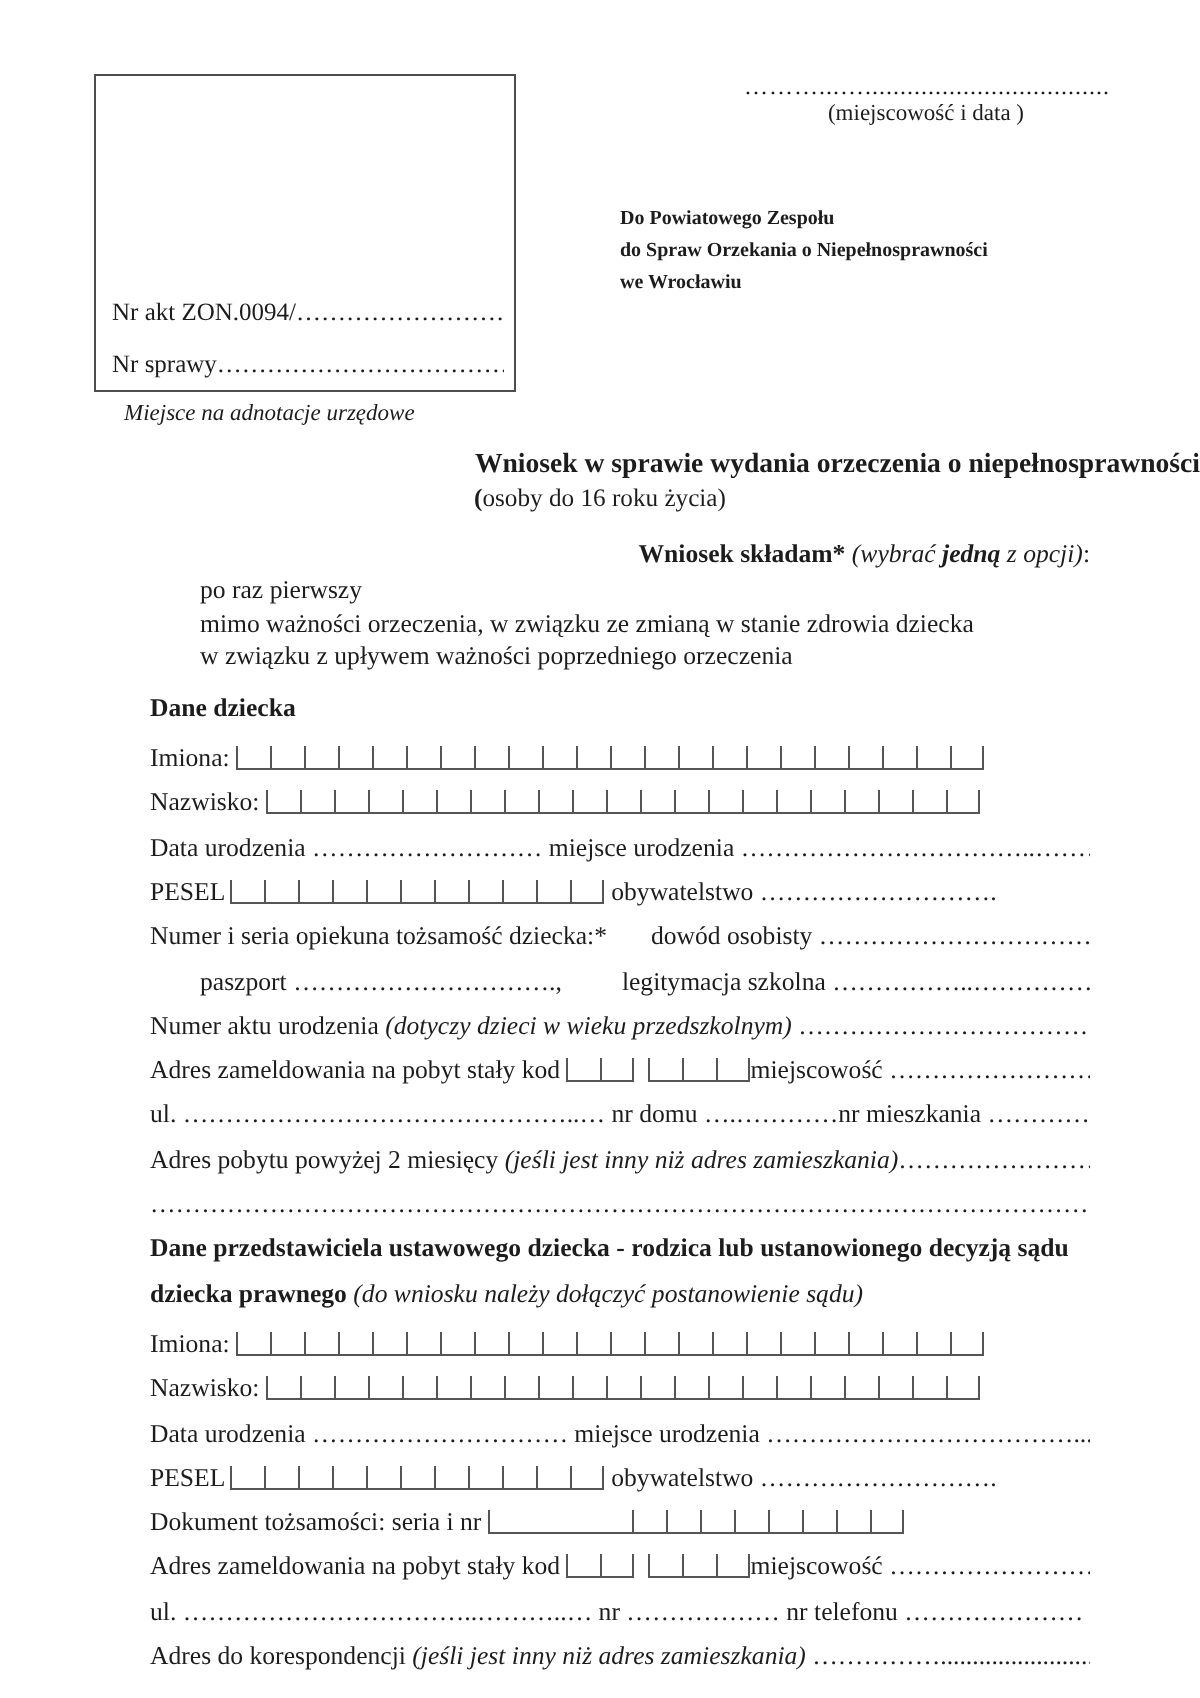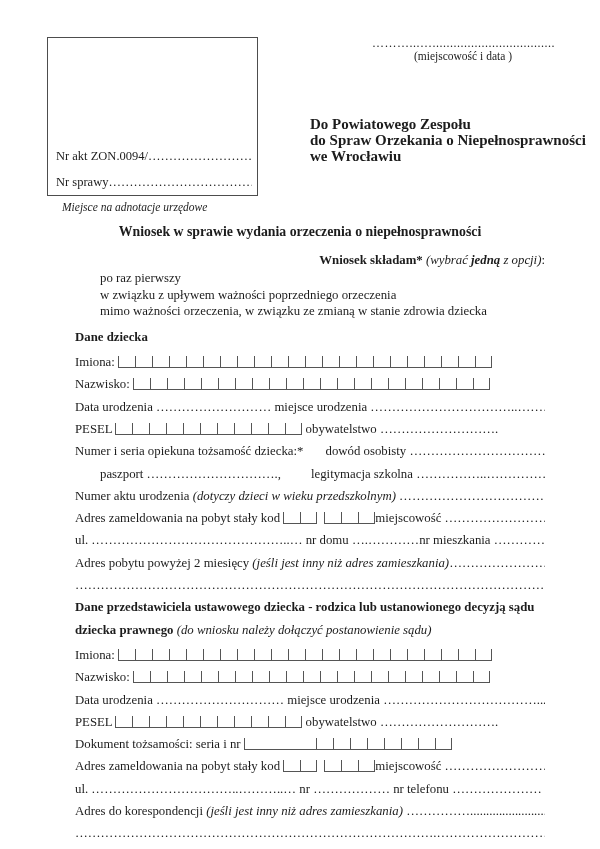--- a/index.html
+++ b/index.html
@@ -14,23 +14,23 @@
     position:absolute;left:47px;top:37px;width:211px;height:159px;
     border:1.5px solid #4d4d4d;box-sizing:border-box;
     display:flex;flex-direction:column;justify-content:flex-end;
     padding:0 5px 5px 8px;font-size:12.5px;
   }
   .annot-box .line{margin-top:11px;white-space:nowrap;overflow:hidden;}
   .box-caption{position:absolute;left:62px;top:201px;font-style:italic;font-size:11.5px;}
   .date-block{position:absolute;left:372px;top:37px;width:182px;text-align:center;font-size:12px;line-height:13px;}
   .date-block .dots{letter-spacing:.5px;white-space:nowrap;overflow:hidden;display:block;}
   .date-block .cap{font-size:11.5px;}
-  .addressee{position:absolute;left:310px;top:116px;font-weight:bold;font-size:15px;line-height:16px;white-space:nowrap;}
-  
-  .title{margin:4px 0 0;text-align:center;font-weight:bold;font-size:13.8px;line-height:19px;}
+  .addressee{position:absolute;left:310px;top:102px;font-weight:bold;font-size:10px;line-height:16px;white-space:nowrap;}
+  
+  .title{margin:4px 0 0;text-align:right;font-weight:bold;font-size:13.8px;line-height:19px;}
   .subtitle{text-align:center;font-size:12.6px;line-height:17px;}
   .subtitle .b{font-weight:bold;}
   
   .content{padding:0 55px 0 75px;font-size:12.8px;}
   .row{white-space:nowrap;overflow:hidden;line-height:22.3px;height:22.3px;}
   .intro-row{line-height:20px;height:20px;margin-top:9px;text-align:right;}
   .options .row{line-height:16.6px;height:16.6px;}
   .options{margin-left:25px;}
   .sec-heading{font-weight:bold;line-height:22.3px;height:22.3px;margin-top:6px;white-space:nowrap;overflow:hidden;}
   .fields{margin-top:3px;}
@@ -66,28 +66,29 @@
     </div>
 
     <div class="addressee">
       <div>Do Powiatowego Zespołu</div>
       <div>do Spraw Orzekania o Niepełnosprawności</div>
       <div>we Wrocławiu</div>
     </div>
   </div>
 
   <div class="title">Wniosek w sprawie wydania orzeczenia o niepełnosprawności</div>
+  <div class="subtitle"><span class="b">(</span><span>osoby do 16 roku życia)</span></div>
 
   <div class="content">
 
     <div class="row intro-row"><span class="b">Wniosek składam*</span><span class="i"> (wybrać </span><span class="bi">jedną</span><span class="i"> z opcji)</span><span>:</span></div>
     <div class="options">
       <div class="row">po raz pierwszy</div>
+      <div class="row">mimo ważności orzeczenia, w związku ze zmianą w stanie zdrowia dziecka</div>
       <div class="row">w związku z upływem ważności poprzedniego orzeczenia</div>
-      <div class="row">mimo ważności orzeczenia, w związku ze zmianą w stanie zdrowia dziecka</div>
     </div>
 
     <div class="sec-heading">Dane dziecka</div>
     <div class="fields">
 
       <div class="row"><span>Imiona:  </span><span class="cellstrip">
             <span class="cell"></span>
             <span class="cell"></span>
             <span class="cell"></span>
             <span class="cell"></span>

